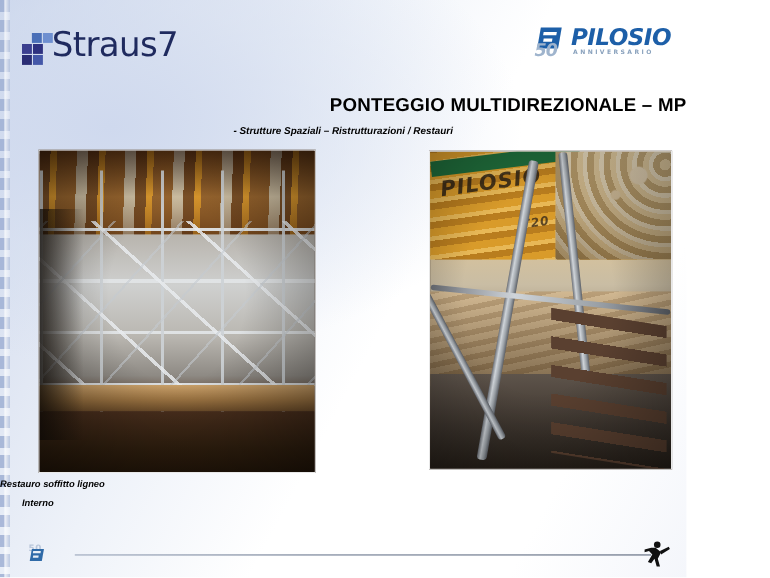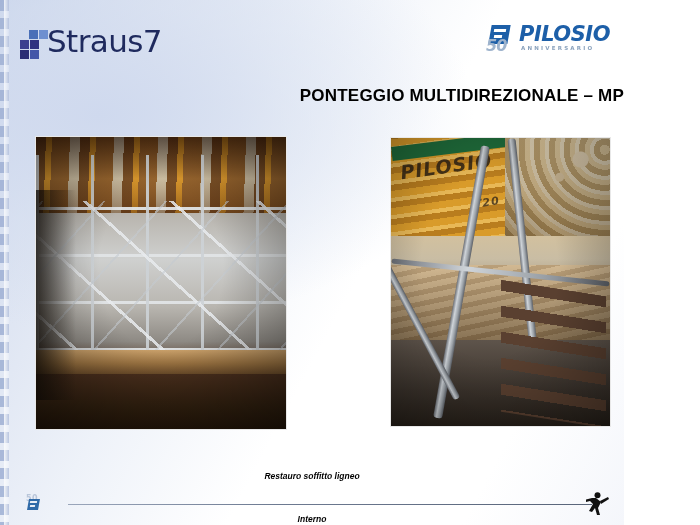--- a/index.html
+++ b/index.html
@@ -317,31 +317,30 @@
   }
   .R-vig {
     position:absolute; left:0; top:0; width:100%; height:100%;
     background: radial-gradient(ellipse at 45% 45%, rgba(0,0,0,0) 40%, rgba(0,0,0,.40) 100%);
   }
 
   
   .caption {
     position: absolute;
     left: 0; right: 0;
-    text-align: center;
+    text-align: left;
     font-family: "Liberation Sans", sans-serif;
     font-style: italic;
     font-weight: bold;
     font-size: 8.5px;
     color: #000000;
-    margin-top: 36px;
   }
   #cap1 { top: 435px; }
   #cap2 { top: 459px; }
-  #cap3 { top: 478px; }
+  #cap3 { top: 452px; padding-left: 20px; }
 
   
   .footer-rule {
     position: absolute;
     left: 68px;
     right: 32px;
     top: 504px;
     height: 1px;
     background: linear-gradient(to right, #9aa6bb, #6d7a91 40%, #59657a);
   }
@@ -408,20 +407,21 @@
       <span class="cut2"></span>
       <span class="fifty">50</span>
     </span>
     <span class="pilosio-text">
       <span class="pilosio-name">PILOSIO</span>
       <div class="pilosio-sub">ANNIVERSARIO</div>
     </span>
   </div>
 
   <div class="title">PONTEGGIO MULTIDIREZIONALE – MP</div>
+  <div class="subtitle">- Strutture Spaziali – Ristrutturazioni  / Restauri</div>
 
   <div class="photo" id="photo-left">
     <div class="ph-layer L-bg"></div>
     <div class="L-ceiling"></div>
     <div class="L-ceiling2"></div>
     <div class="L-grid-h"></div>
     <div class="L-grid-v"></div>
     <div class="L-diag1"></div>
     <div class="L-diag2"></div>
     <div class="L-beam"></div>

